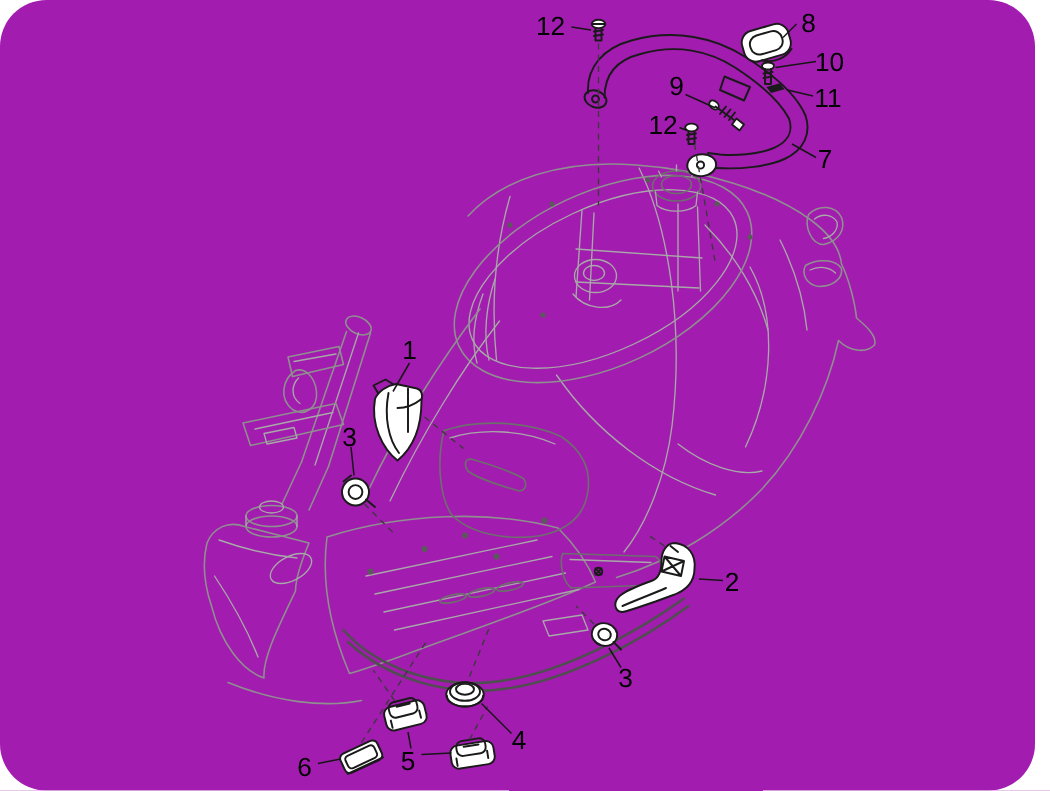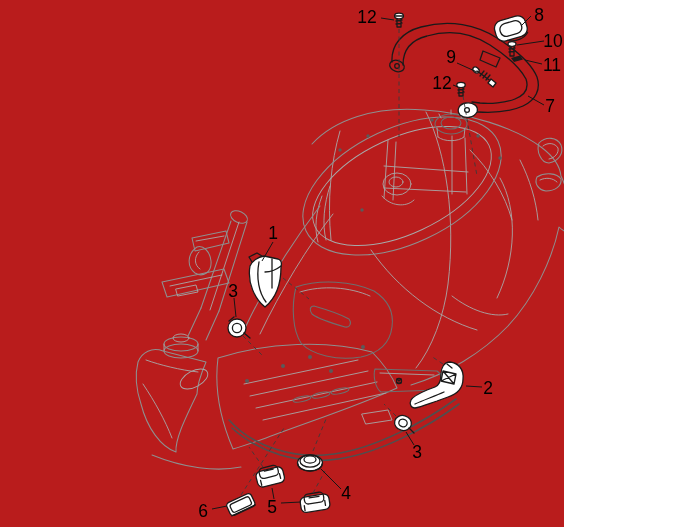--- a/index.html
+++ b/index.html
@@ -1,17 +1,17 @@
 <!DOCTYPE html>
 <html><head>
 <meta charset="utf-8">
 <style>
   html,body{margin:0;padding:0;background:#ffffff;}
-  .stage{position:relative;width:564px;height:527px;background:#b91c1c;overflow:hidden;
-         font-family:"Liberation Sans",sans-serif;}
+  .stage{position:relative;width:690px;height:527px;background:#a21caf;overflow:hidden;
+         font-family:"Liberation Sans",sans-serif;border-radius:31px;}
   svg{display:block}
   .body-line{stroke:#8f8f8f;stroke-width:1.05;fill:none;stroke-linecap:round;stroke-linejoin:round}
   .light-line{stroke:#a8a8a8;stroke-width:0.9;fill:none;stroke-linecap:round;stroke-linejoin:round}
   .mid-line{stroke:#6e6e6e;stroke-width:1.1;fill:none;stroke-linecap:round;stroke-linejoin:round}
   .sill{stroke:#4f4f4f;stroke-width:1.6;fill:none;stroke-linecap:round}
   .part{stroke:#1a1a1a;stroke-width:1.3;fill:none;stroke-linecap:round;stroke-linejoin:round}
   .part-fill{stroke:#1a1a1a;stroke-width:1.3;fill:#ffffff;stroke-linejoin:round}
   .part-solid{fill:#1a1a1a;stroke:none}
   .dot{fill:#5a5a5a;stroke:none}
   .guide{stroke:#3a3a3a;stroke-width:0.9;stroke-dasharray:4 3.5;fill:none}

